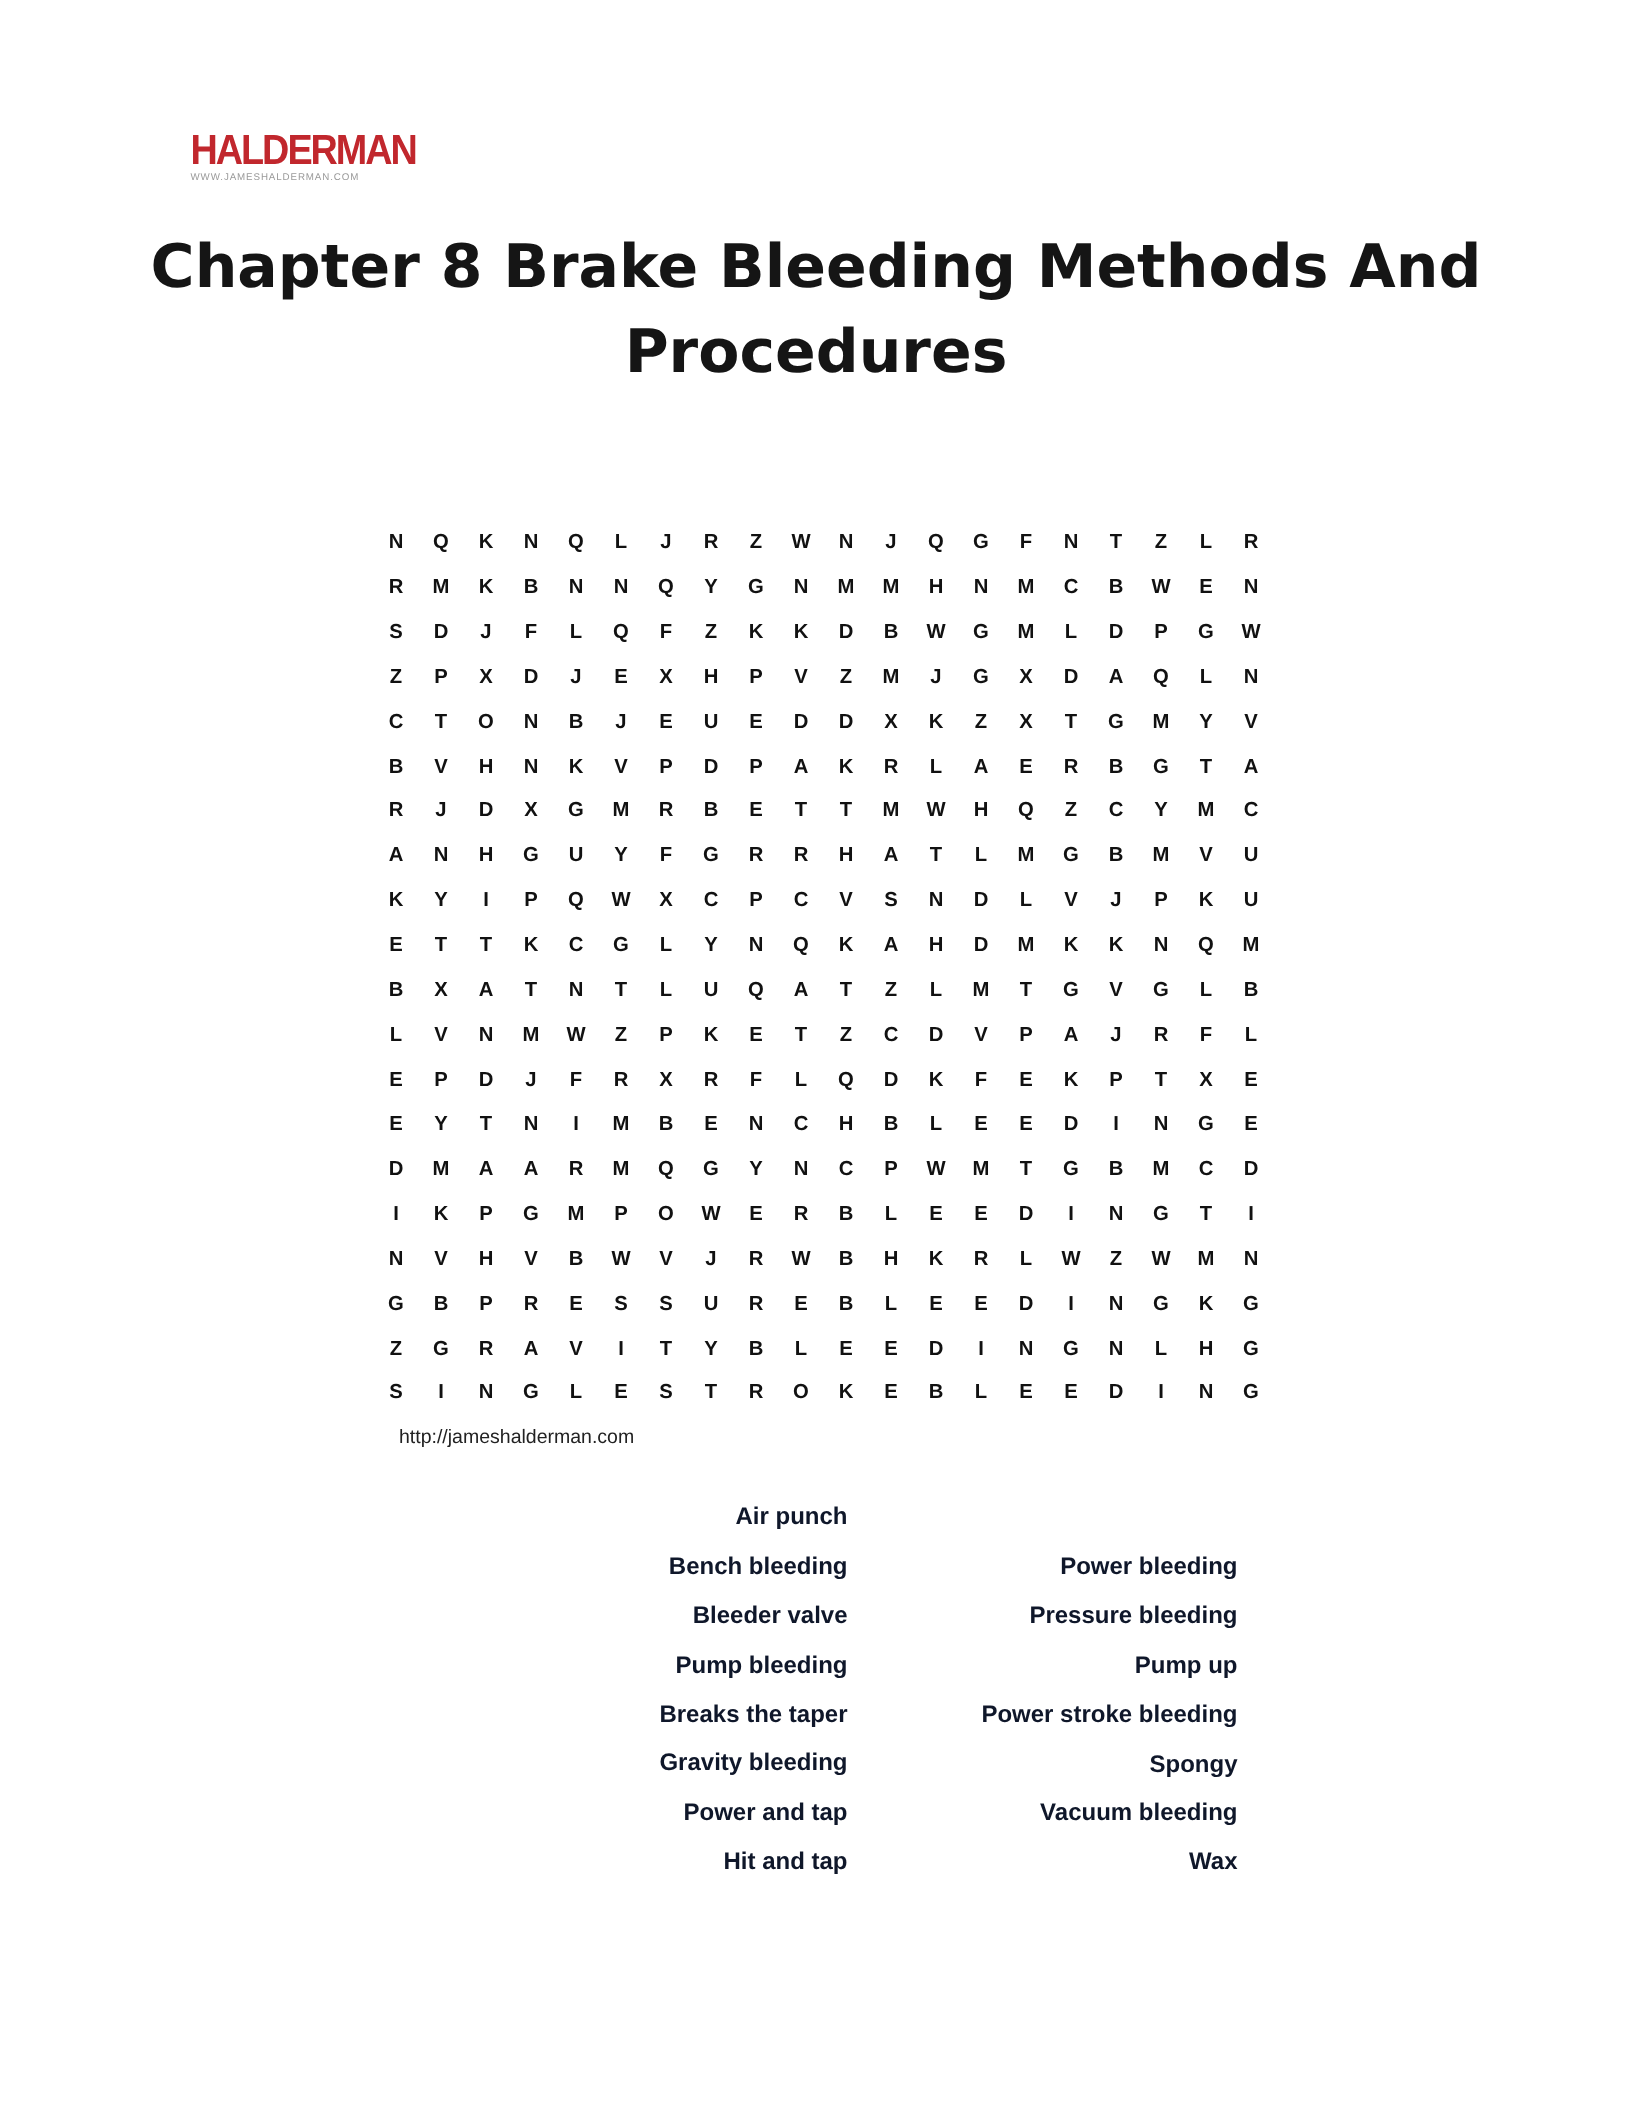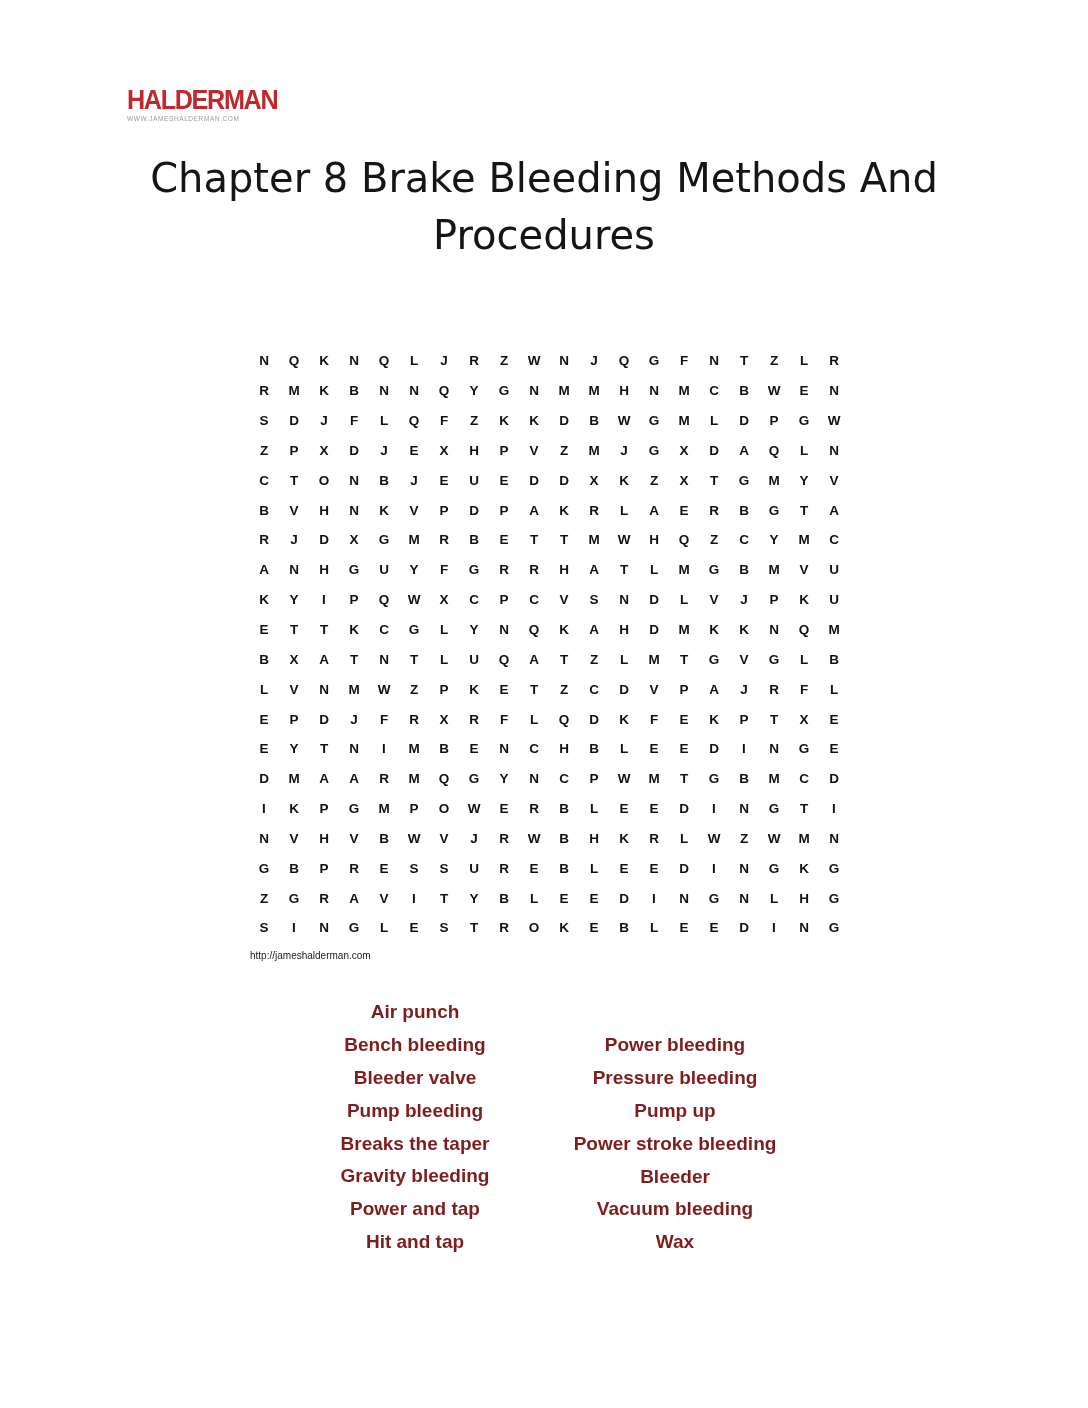--- a/index.html
+++ b/index.html
@@ -16,41 +16,41 @@
   .logo-brand {
     color: #c1272d; font-weight: bold; font-size: 28px;
     letter-spacing: -1.5px; transform: scaleX(0.90); transform-origin: left center;
     font-family: "Liberation Sans", sans-serif; line-height: 28px;
   }
   .logo-tagline { color: #9a9a9a; font-size: 6.5px; letter-spacing: 0.6px; margin-top: 1px; }
 
   .title {
     position: absolute; left: 0; right: 0; top: 150px;
     text-align: center; font-size: 40px; line-height: 57px;
-    color: #151515; font-family: "DejaVu Sans", sans-serif; font-weight: 400;
+    color: #151515; font-family: "DejaVu Sans", sans-serif; font-weight: 700;
   }
 
   .grid {
     position: absolute; left: 249px; top: 346px;
     display: grid; grid-template-columns: repeat(20, 30px);
     grid-auto-rows: 29.85px;
   }
   .grid-cell {
     display: flex; align-items: center; justify-content: center;
     font-weight: bold; font-size: 13.5px; color: #111;
     font-family: "Liberation Sans", sans-serif;
   }
 
-  .source { position: absolute; left: 250px; top: 950px; font-size: 10px; color: #222; }
+  .source { position: absolute; left: 266px; top: 950px; font-size: 13px; color: #222; }
 
   .words-left  { position: absolute; left: 265px; top: 996px; width: 300px; }
   .words-right { position: absolute; left: 525px; top: 996px; width: 300px; margin-top: 33px; }
   .word-item {
-    text-align: center; font-weight: bold; font-size: 19px;
-    height: 32.9px; line-height: 32.9px; color: #7f1d1d;
+    text-align: right; font-weight: bold; font-size: 16px;
+    height: 32.9px; line-height: 32.9px; color: #0f172a;
   }
 </style>
 </head>
 <body>
 
 <div class="page">
 
   <div class="logo">
     <div class="logo-brand">HALDERMAN</div>
     <div class="logo-tagline">WWW.JAMESHALDERMAN.COM</div>
@@ -474,18 +474,18 @@
       <div class="word-item">Breaks the taper</div>
       <div class="word-item">Gravity bleeding</div>
       <div class="word-item">Power and tap</div>
       <div class="word-item">Hit and tap</div>
     </div>
   <div class="words-right">
       <div class="word-item">Power bleeding</div>
       <div class="word-item">Pressure bleeding</div>
       <div class="word-item">Pump up</div>
       <div class="word-item">Power stroke bleeding</div>
-      <div class="word-item">Bleeder</div>
+      <div class="word-item">Spongy</div>
       <div class="word-item">Vacuum bleeding</div>
       <div class="word-item">Wax</div>
     </div>
 
 </div>
 
 </body></html>

